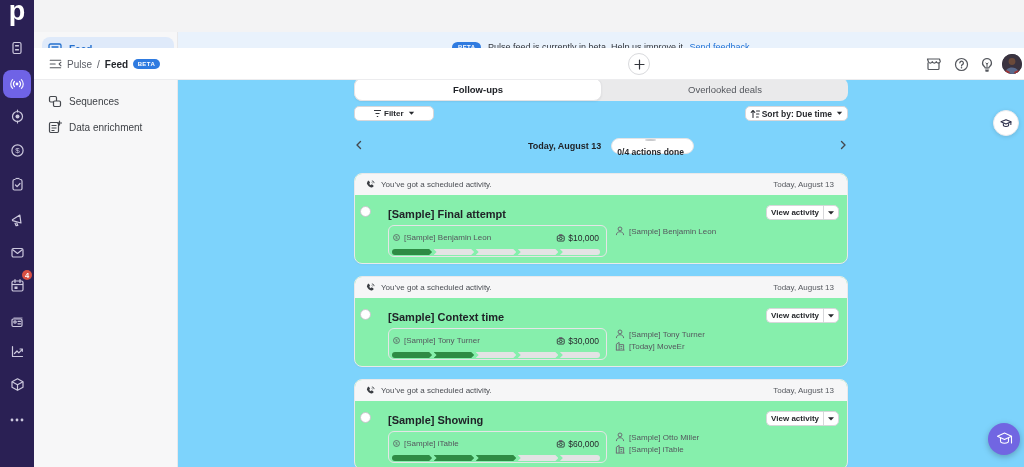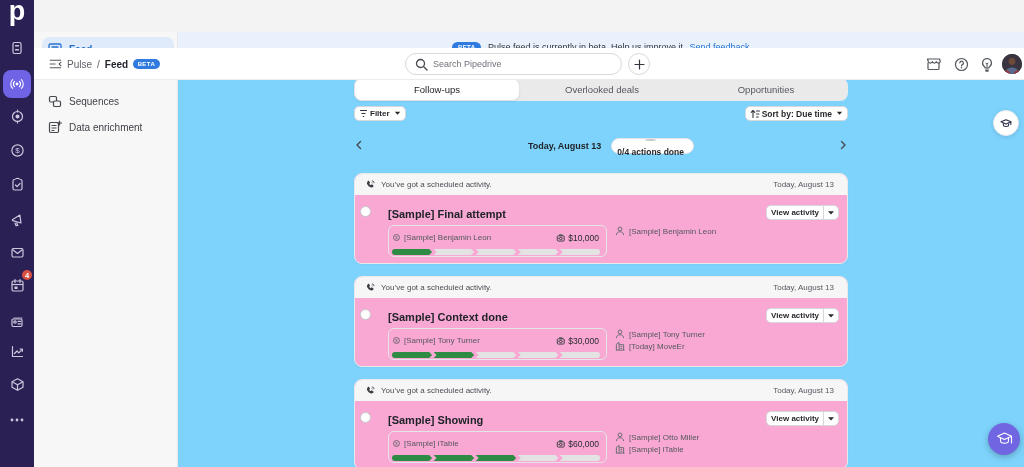--- a/index.html
+++ b/index.html
@@ -37,36 +37,36 @@
   
   .content { left:178px; top:32px; width:846px; height:435px; background:#7dd3fc; }
   .banner { position:absolute; left:0; top:0; width:846px; height:31px; background:#e9f2fc; border-bottom:1px solid #dbe8f8; display:flex; align-items:center; justify-content:center; }
   .banner .bb { background:#2f7be0; color:#fff; font-size:6px; font-weight:bold; letter-spacing:.4px; border-radius:7px; padding:2.5px 5.5px; margin-right:7px; }
   .banner .txt { font-size:9px; color:#33363c; }
   .banner .lnk { font-size:9px; color:#2273d6; margin-left:4px; }
 
   
   .tabs { left:354px; top:78px; width:494px; height:23px; background:#eaeaeb; border-radius:8px; display:flex; z-index:1;}
   .tab { flex:1; display:flex; align-items:center; justify-content:center; font-size:9.5px; color:#54575d; }
-  .tab.active { background:#fff; border:1px solid #e3e3e5; border-radius:8px; color:#202328; font-weight:normal; box-shadow:0 1px 2px rgba(0,0,0,.06); }
+  .tab.active { background:#fff; border:1px solid #e3e3e5; border-radius:8px; color:#202328; font-weight:bold; box-shadow:0 1px 2px rgba(0,0,0,.06); }
 
   .btn { background:#fff; border:1px solid #d7d7da; border-radius:5px; display:flex; align-items:center; font-weight:bold; color:#26282c; font-size:8px; }
-  .filterbtn { position:absolute; left:354px; top:106px; height:15px; padding:0 4px; gap:2px; }
+  .filterbtn { position:absolute; left:354px; top:106px; height:15px; padding:0 18px; gap:2px; }
   .sortbtn { position:absolute; right:176px; top:106px; height:15px; padding:0 4px; gap:2px; font-size:8.5px; }
 
   .daterow { left:354px; top:137px; width:494px; height:17px; }
   .dr-c { position:absolute; left:0; top:0; width:100%; height:100%; display:flex; align-items:center; justify-content:center; gap:10px; padding-left:20px; }
   .dr-title { font-size:9px; font-weight:bold; color:#202328; }
   .dr-pill { height:16px; background:#fff; border:1px solid #e4e4e6; border-radius:9px; display:flex; align-items:center; padding:0 9px 0 5px; gap:6px;flex-direction:column; }
   .dr-pill .ring { width:11px; height:11px; border-radius:50%; border:1.5px solid #c9cacd; }
   .dr-pill span { font-size:8.5px; font-weight:bold; color:#26282c; }
   .arrow { position:absolute; top:1px; color:#44474d; }
 
   
-  .card { position:absolute; left:354px; width:494px; height:91px; background:#f9a8d4; border:1px solid #e9e9ea; border-radius:8px; box-shadow:0 1px 2px rgba(0,0,0,.03); }
+  .card { position:absolute; left:354px; width:494px; height:91px; background:#86efac; border:1px solid #e9e9ea; border-radius:8px; box-shadow:0 1px 2px rgba(0,0,0,.03); }
   .chead { height:21px; background:#f6f6f7; border-radius:7px 7px 0 0; display:flex; align-items:center; padding:0 13px 0 11px; gap:6px; }
   .chead .ht { font-size:8px; color:#4a4d53; }
   .chead .hd { margin-left:auto; font-size:8px; color:#55585e; }
   .radio { position:absolute; left:5px; top:32px; width:11px; height:11px; border:1.5px solid #c6c7ca; border-radius:50%; background:#fff; }
   .ctitle { position:absolute; left:33px; top:34px; font-size:11px; font-weight:bold; color:#202328; }
   .viewbtn { position:absolute; right:8px; top:31px; height:15px; display:flex; }
   .viewbtn .vb1 { background:#fff; border:1px solid #d7d7da; border-right:none; border-radius:5px 0 0 5px; font-size:8px; font-weight:bold; color:#26282c; display:flex; align-items:center; padding:0 4px; }
   .viewbtn .vb2 { background:#fff; border:1px solid #d7d7da; border-radius:0 5px 5px 0; width:16px; display:flex; align-items:center; justify-content:center; }
   .dealbox { position:absolute; left:33px; top:51px; width:219px; height:32px; border:1px solid #e5e5e7; border-radius:6px; padding:5px 7px 0 4px; }
   .dealrow { display:flex; align-items:center; height:13px; }
@@ -183,27 +183,20 @@
   <div class="crumb" style="left:15px; gap:5px;">
     <svg width="13" height="12" viewBox="0 0 13 12" fill="none" stroke="#55585e" stroke-width="1.05" stroke-linecap="round">
         <path d="M1.2 2.2 h10.5 M1.2 6 h5 M1.2 9.8 h10.5"></path>
         <path d="M12 4.2 L10.1 6 l1.9 1.8" stroke-linejoin="round"></path>
       </svg>
     <span class="t1">Pulse</span>
       <span class="t1">/</span>
       <span class="t2">Feed</span>
     <span class="betapill">BETA</span>
   </div>
-  <div class="search">
-    <svg width="13" height="13" viewBox="0 0 13 13" fill="none" stroke="#45484e" stroke-width="1.3">
-        <circle cx="5.5" cy="5.5" r="4"></circle>
-        <path d="M8.5 8.5 L12 12" stroke-linecap="round"></path>
-      </svg>
-    <span>Search Pipedrive</span>
-  </div>
   <div class="plusbtn">
     <svg width="11" height="11" viewBox="0 0 11 11" stroke="#33363c" stroke-width="1.2" stroke-linecap="round">
         <path d="M5.5 1 v9 M1 5.5 h9"></path>
       </svg>
   </div>
   <div class="tbicon" style="left:892px;">
     <svg width="15" height="14" viewBox="0 0 15 14" fill="none" stroke="#53565c" stroke-width="1.2" stroke-linejoin="round">
         <path d="M2 5.5 V11.5 a1 1 0 0 0 1 1 h9 a1 1 0 0 0 1-1 V5.5"></path>
         <path d="M1.5 2 h12 l.8 2.5 a2 2 0 0 1-2 1.6 a2 2 0 0 1-2-1.6 a2 2 0 0 1-2 1.6 a2 2 0 0 1-2-1.6 a2 2 0 0 1-2 1.6 a2 2 0 0 1-2-1.6 z"></path>
       </svg>
@@ -262,21 +255,20 @@
   <div class="banner">
     <span class="bb">BETA</span>
     <span class="txt">Pulse feed is currently in beta. Help us improve it.</span>
     <span class="lnk">Send feedback</span>
   </div>
 </div>
 
 <div class="abs tabs">
   <div class="tab active">Follow-ups</div>
   <div class="tab">Overlooked deals</div>
-  <div class="tab">Opportunities</div>
 </div>
 
 <div class="btn filterbtn">
   <svg width="9" height="9" viewBox="0 0 9 9" fill="none" stroke="#33363c" stroke-width="1.1">
       <path d="M1 1.5 h7 M2.5 4.5 h4 M3.8 7.5 h1.4"></path>
     </svg>
   <span>Filter</span>
   <svg width="7" height="5" viewBox="0 0 8 6" style="margin-left:2px">
       <path d="M0.8 1 L4 4.6 L7.2 1" fill="#26282c"></path>
     </svg>
@@ -368,21 +360,21 @@
   <div class="chead">
     <svg width="9" height="9" viewBox="0 0 11 11" fill="#3a3d42">
         <path d="M2.2 1.2 c.5-.5 1.3-.4 1.7.2 l.8 1.2 c.3.5.2 1.1-.2 1.5 l-.5.5 c.3.7.8 1.3 1.5 1.7 l.5-.5 c.4-.4 1-.5 1.5-.2 l1.2.8 c.6.4.7 1.2.2 1.7 l-.6.6 c-.5.5-1.2.7-1.9.4 C4.3 8.9 2.1 6.7 1.2 4.6 c-.3-.7-.1-1.4.4-1.9 z"></path>
         <path d="M7.2 1 a3.2 3.2 0 0 1 2.8 2.8" fill="none" stroke="#3a3d42" stroke-width="1"></path>
         <path d="M7 3 a1.5 1.5 0 0 1 1 1" fill="none" stroke="#3a3d42" stroke-width="1"></path>
       </svg>
     <span class="ht">You’ve got a scheduled activity.</span>
     <span class="hd">Today, August 13</span>
   </div>
   <div class="radio"></div>
-  <div class="ctitle">[Sample] Context done</div>
+  <div class="ctitle">[Sample] Context time</div>
   <div class="viewbtn">
     <div class="vb1">View activity</div>
     <div class="vb2">
         <svg width="8" height="6" viewBox="0 0 8 6">
           <path d="M1 1.2 L4 4.5 L7 1.2" fill="#26282c"></path>
         </svg>
       </div>
   </div>
   <div class="dealbox">
     <div class="dealrow">

